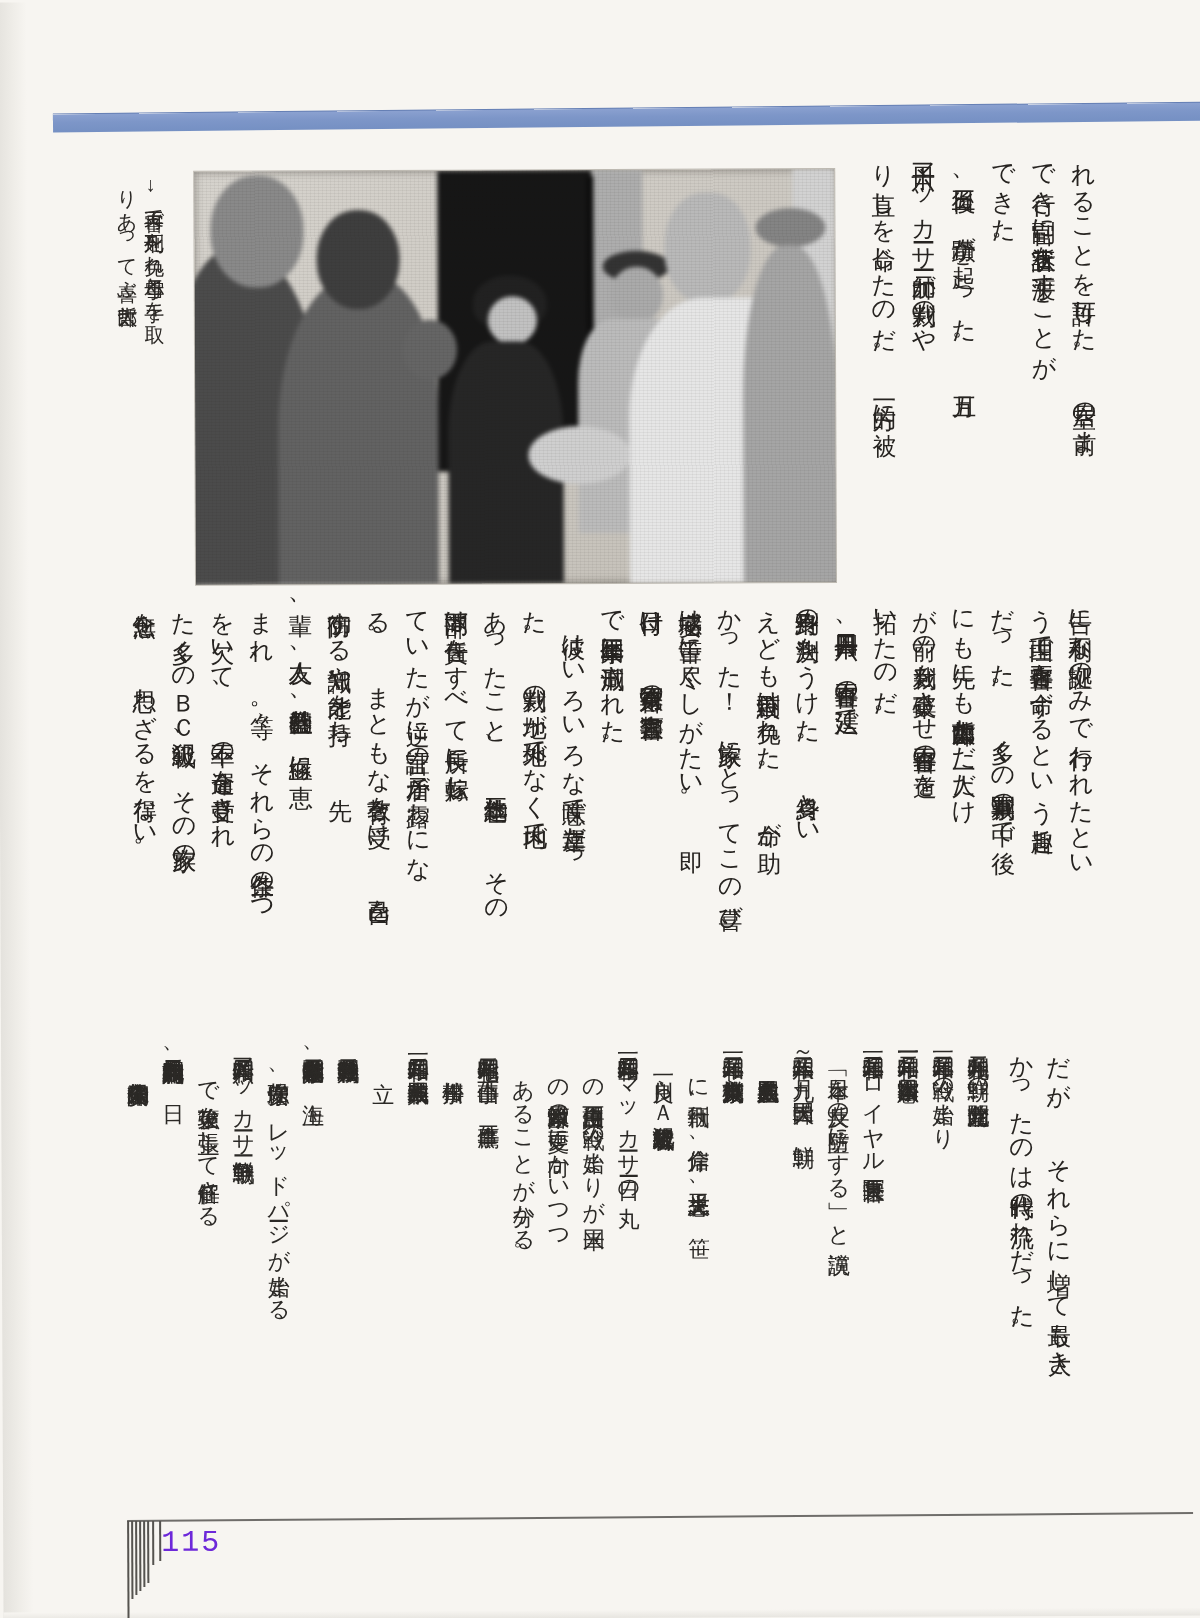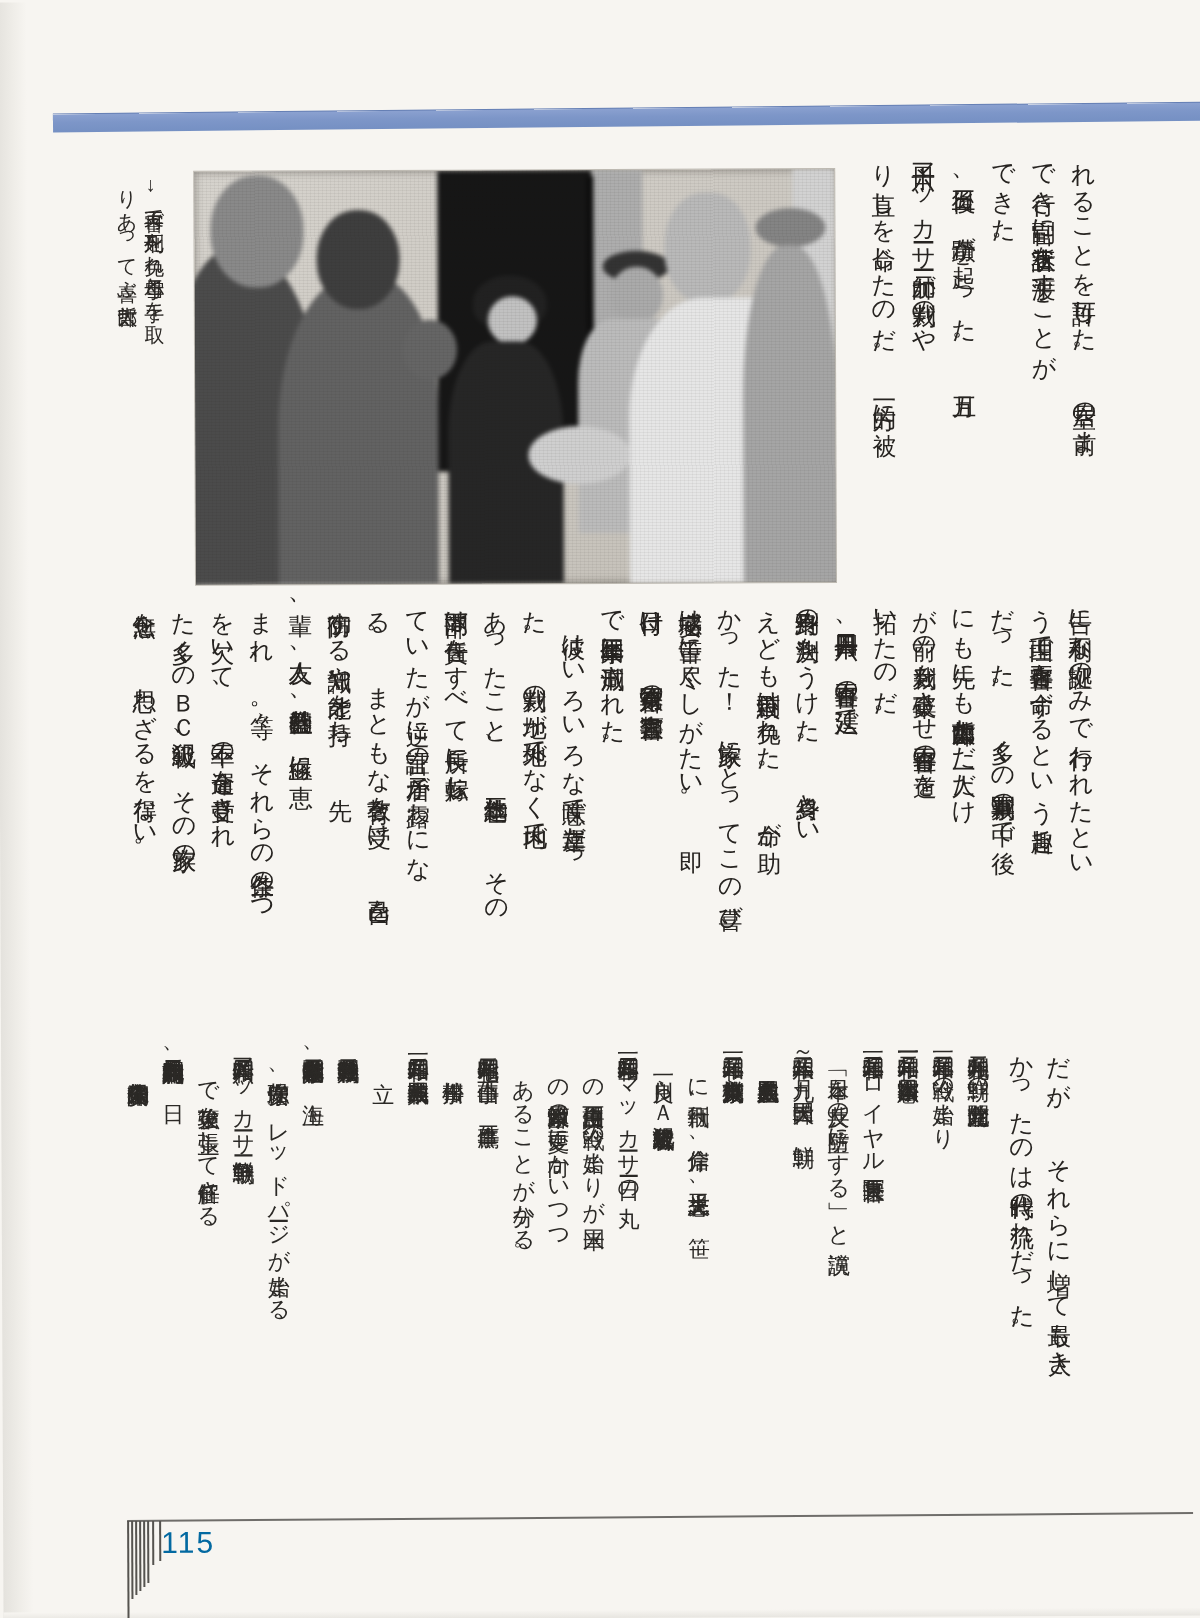--- a/index.html
+++ b/index.html
@@ -60,22 +60,22 @@
   }
   
   .footer-rule{
     position:absolute;left:124px;top:1518px;width:1066px;height:2px;background:#6f6d6a;
     transform:rotate(-0.18deg);transform-origin:left center;
   }
   .comb{position:absolute;left:124px;top:1519px;width:40px;height:99px;}
   .comb div{position:absolute;top:0;width:1.5px;background:#55534f;}
   .page-number{
     position:absolute;left:158px;top:1524px;
-    font-family:Liberation Sans, sans-serif;
-    font-size:30px;letter-spacing:2px;color:#0369a1;
+    font-family:Liberation Mono, monospace;
+    font-size:30px;letter-spacing:2px;color:#6d28d9;
   }
 </style>
 </head>
 <body>
 
 <div class="sheet">
 
   <div class="left-edge"></div>
   <div class="bottom-edge"></div>
 

